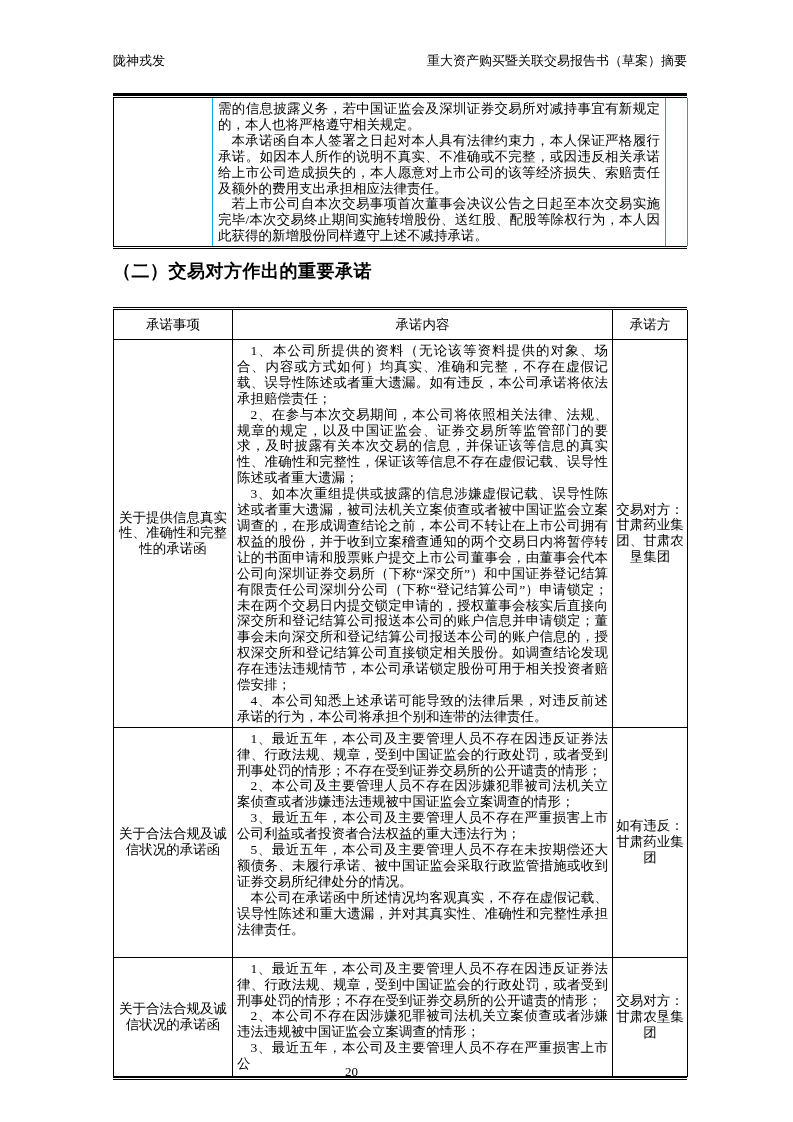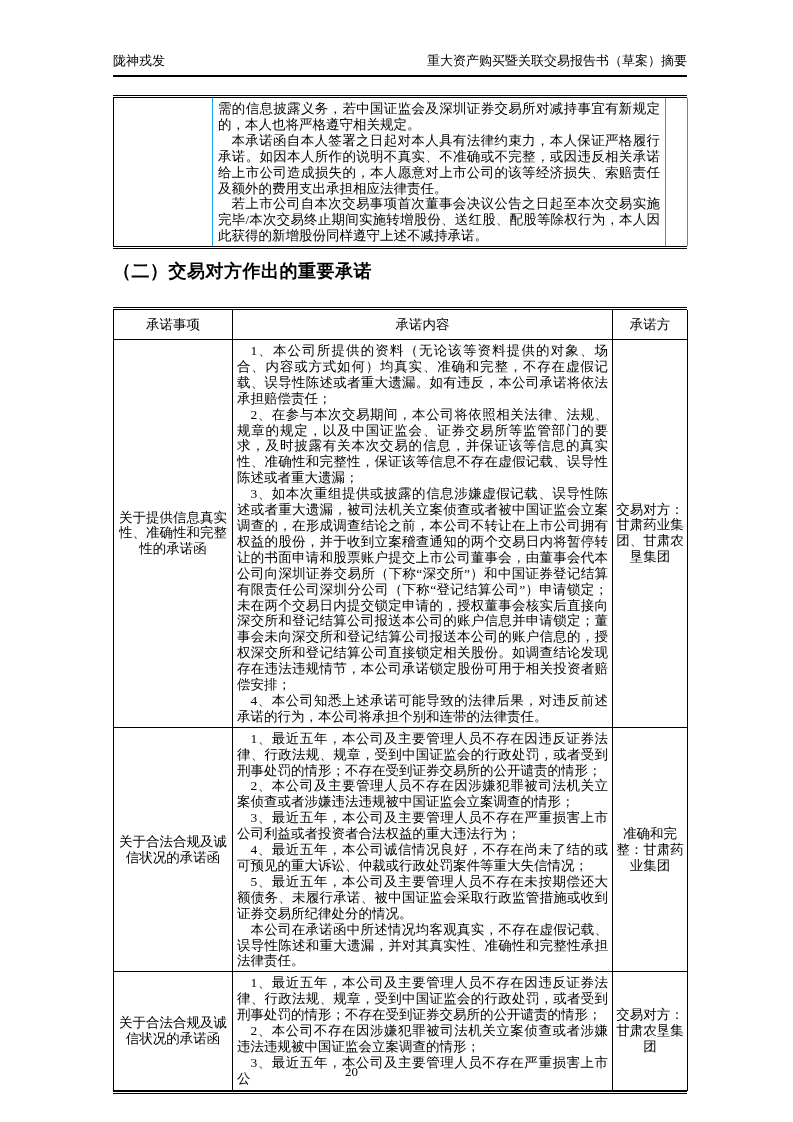--- a/index.html
+++ b/index.html
@@ -13,21 +13,21 @@
     font-family: "Liberation Serif", "DejaVu Serif", serif;
     overflow: hidden;
   }
 
   
   .header {
     position: absolute;
     top: 52px; left: 113px; width: 574px;
     display: flex; justify-content: space-between; align-items: flex-end;
     font-size: 13px;
-    padding-bottom: 5px;
+    padding-bottom: 23px;
     border-bottom: 2px solid #000;
   }
 
   
   .ctable {
     position: absolute;
     top: 95px; left: 113px; width: 574px;
     display: grid;
     grid-template-columns: 99px 453px 22px;
     border-top: 3px double #000;
@@ -123,25 +123,24 @@
       <p class="para">3、如本次重组提供或披露的信息涉嫌虚假记载、误导性陈述或者重大遗漏，被司法机关立案侦查或者被中国证监会立案调查的，在形成调查结论之前，本公司不转让在上市公司拥有权益的股份，并于收到立案稽查通知的两个交易日内将暂停转让的书面申请和股票账户提交上市公司董事会，由董事会代本公司向深圳证券交易所（下称“深交所”）和中国证券登记结算有限责任公司深圳分公司（下称“登记结算公司”）申请锁定；未在两个交易日内提交锁定申请的，授权董事会核实后直接向深交所和登记结算公司报送本公司的账户信息并申请锁定；董事会未向深交所和登记结算公司报送本公司的账户信息的，授权深交所和登记结算公司直接锁定相关股份。如调查结论发现存在违法违规情节，本公司承诺锁定股份可用于相关投资者赔偿安排；</p>
       <p class="para">4、本公司知悉上述承诺可能导致的法律后果，对违反前述承诺的行为，本公司将承担个别和连带的法律责任。</p>
     </div>
     <div class="cell c-party r1">交易对方：甘肃药业集团、甘肃农垦集团</div>
 
     <div class="cell c-item r2">关于合法合规及诚信状况的承诺函</div>
     <div class="cell c-content r2">
       <p class="para">1、最近五年，本公司及主要管理人员不存在因违反证券法律、行政法规、规章，受到中国证监会的行政处罚，或者受到刑事处罚的情形；不存在受到证券交易所的公开谴责的情形；</p>
       <p class="para">2、本公司及主要管理人员不存在因涉嫌犯罪被司法机关立案侦查或者涉嫌违法违规被中国证监会立案调查的情形；</p>
       <p class="para">3、最近五年，本公司及主要管理人员不存在严重损害上市公司利益或者投资者合法权益的重大违法行为；</p>
-      <p class="para">4、最近五年，本公司诚信情况良好，不存在尚未了结的或可预见的重大诉讼、仲裁或行政处罚案件等重大失信情况；</p>
       <p class="para">5、最近五年，本公司及主要管理人员不存在未按期偿还大额债务、未履行承诺、被中国证监会采取行政监管措施或收到证券交易所纪律处分的情况。</p>
       <p class="para">本公司在承诺函中所述情况均客观真实，不存在虚假记载、误导性陈述和重大遗漏，并对其真实性、准确性和完整性承担法律责任。</p>
     </div>
-    <div class="cell c-party r2">准确和完整：甘肃药业集团</div>
+    <div class="cell c-party r2">如有违反：甘肃药业集团</div>
 
     <div class="cell c-item r3 lastrow">关于合法合规及诚信状况的承诺函</div>
     <div class="cell c-content r3 lastrow">
       <p class="para">1、最近五年，本公司及主要管理人员不存在因违反证券法律、行政法规、规章，受到中国证监会的行政处罚，或者受到刑事处罚的情形；不存在受到证券交易所的公开谴责的情形；</p>
       <p class="para">2、本公司不存在因涉嫌犯罪被司法机关立案侦查或者涉嫌违法违规被中国证监会立案调查的情形；</p>
       <p class="para">3、最近五年，本公司及主要管理人员不存在严重损害上市公</p>
     </div>
     <div class="cell c-party r3 lastrow">交易对方：甘肃农垦集团</div>
 
   </div>

